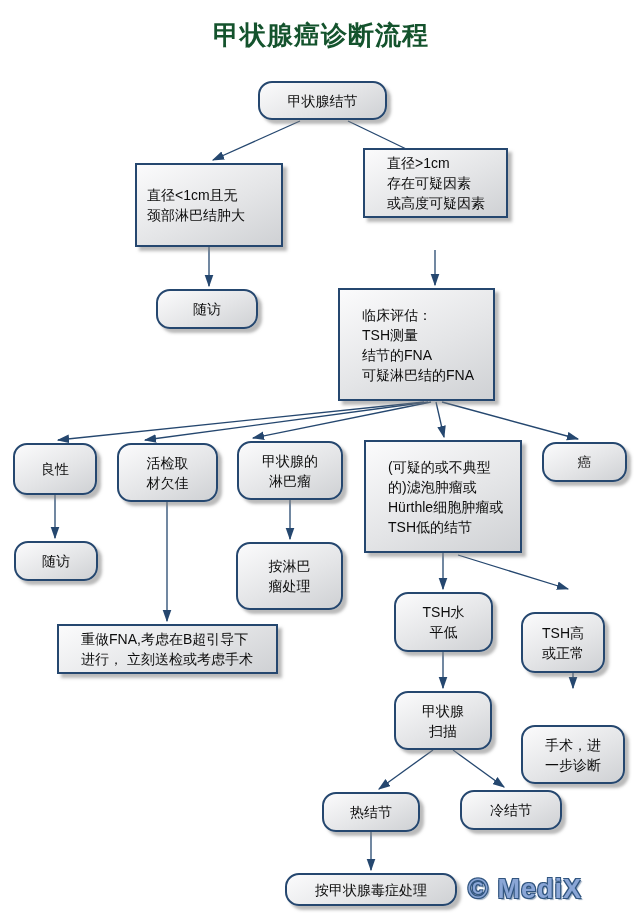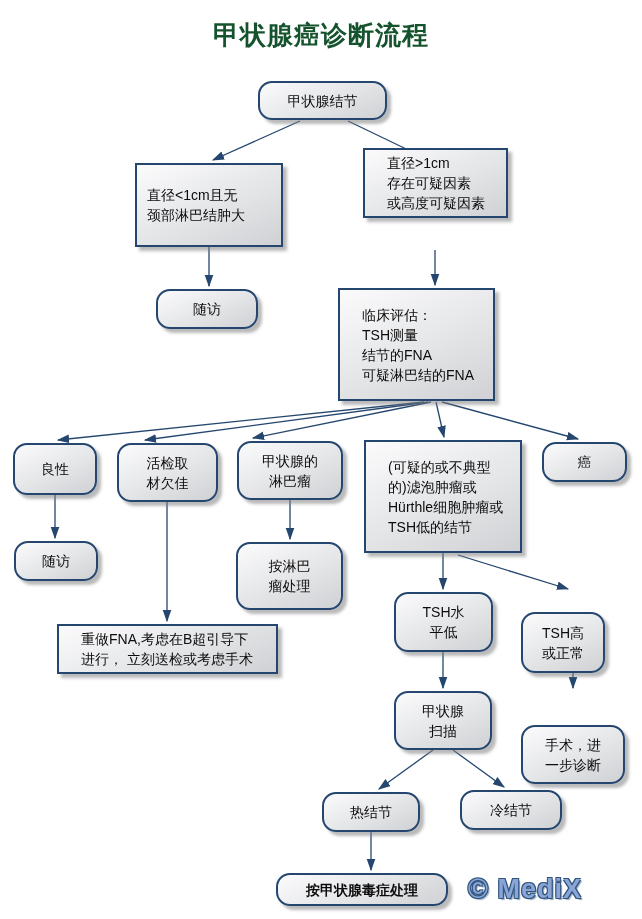--- a/index.html
+++ b/index.html
@@ -139,18 +139,18 @@
       <div class="node center" style="left: 521px; top: 691px; width: 104px; height: 59px; margin-top: 34px;">
         <div class="node-line">手术，进</div>
         <div class="node-line">一步诊断</div>
       </div>
       <div class="node center" style="left: 322px; top: 792px; width: 98px; height: 40px; justify-content: center;">
         <div class="node-line">热结节</div>
       </div>
       <div class="node center" style="left: 460px; top: 790px; width: 102px; height: 40px;">
         <div class="node-line">冷结节</div>
       </div>
-      <div class="node center" style="left: 276px; top: 873px; width: 172px; height: 33px; font-weight: bold;">
+      <div class="node center" style="left: 285px; top: 873px; width: 172px; height: 33px;">
         <div class="node-line">按甲状腺毒症处理</div>
       </div>
     </div>
   <div id="watermark">© MediX</div>
 </div>
 
 </body></html>

